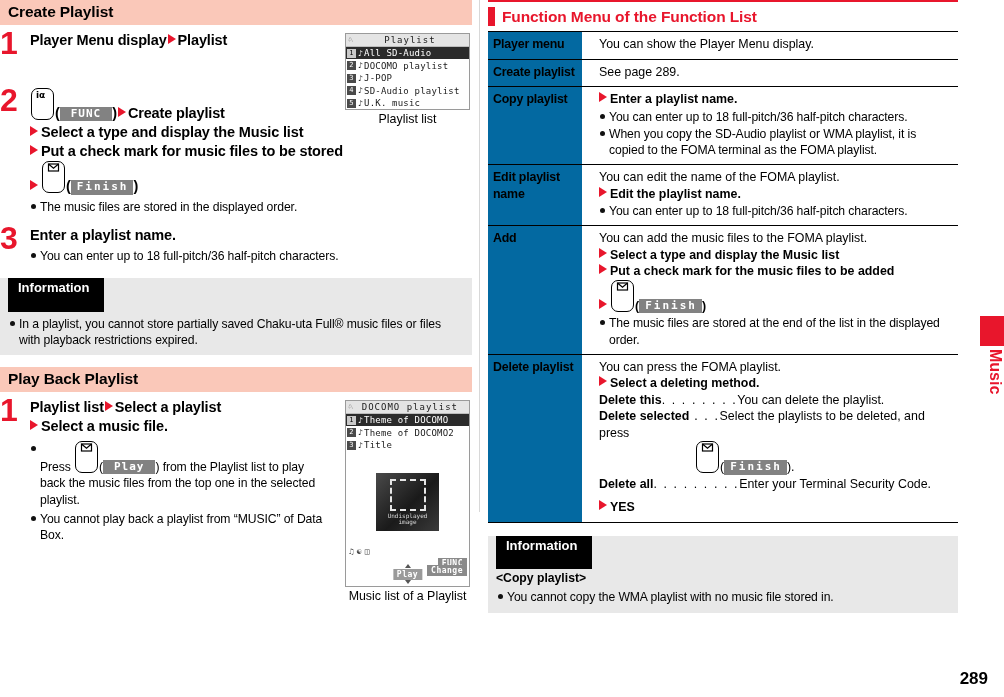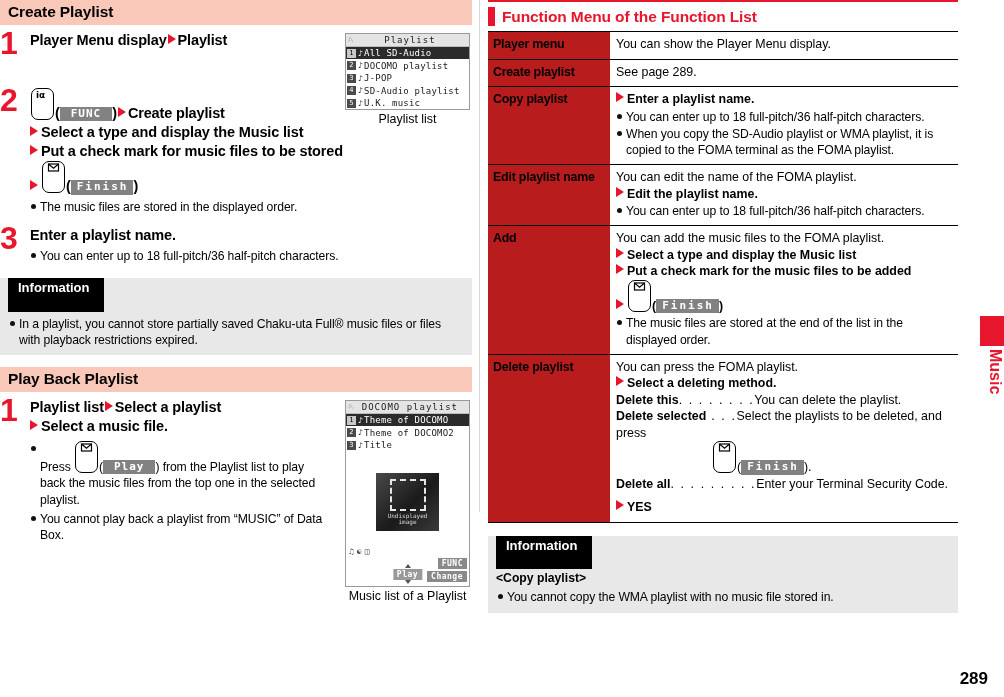--- a/index.html
+++ b/index.html
@@ -129,27 +129,27 @@
     width:470px; border-collapse:collapse; table-layout:fixed;
   }
   table.fn td {
     vertical-align:top;
     border-bottom:1px solid #000;
     padding:4px 4px 6px 4px;
     font-size:12.4px;
     line-height:1.33;
   }
   table.fn td.k {
-    width:122px;
-    background:#b91c1c;
+    width:94px;
+    background:#0369a1;
     font-weight:bold;
     padding-left:5px;
     letter-spacing:-0.2px;
   }
-  table.fn td.v { padding-left:6px; }
+  table.fn td.v { padding-left:17px; }
   table.fn tr.first td { border-top:1px solid #000; }
 
   .v-strong { font-weight:bold; }
   .dl-row { display:block; }
   .dl-row .lbl { font-weight:bold; }
   .dots { letter-spacing:1.6px; }
   .hang { display:block; padding-left:96px; }
 
   
   .lcd {
@@ -193,21 +193,21 @@
   .lcd-art .arttxt {
     color:#d8d8d8; font-size:6px; text-align:center; line-height:1.1; margin-top:2px;
   }
   .lcd-statusicons { display:flex; gap:3px; padding:2px 0 0 3px; font-size:8px; color:#444; }
   .lcd-softbar { position:relative; height:30px; }
   .sk {
     position:absolute; background:#8a8a8a; color:#fff;
     font-size:8px; font-weight:bold; padding:1px 4px; letter-spacing:.5px;
   }
   .sk.func   { right:2px; top:2px; }
-  .sk.change { right:2px; top:15px; }
+  .sk.change { right:2px; top:9px; }
   .sk.play   { left:50%; transform:translateX(-50%); top:13px; background:#9a9a9a; }
   .navdot {
     position:absolute; left:50%; transform:translateX(-50%); top:8px;
     width:0;height:0;border-left:3px solid transparent;border-right:3px solid transparent;
     border-bottom:4px solid #555;
   }
   .navdot.down {
     top:24px; border-bottom:none; border-top:4px solid #555;
   }
 

